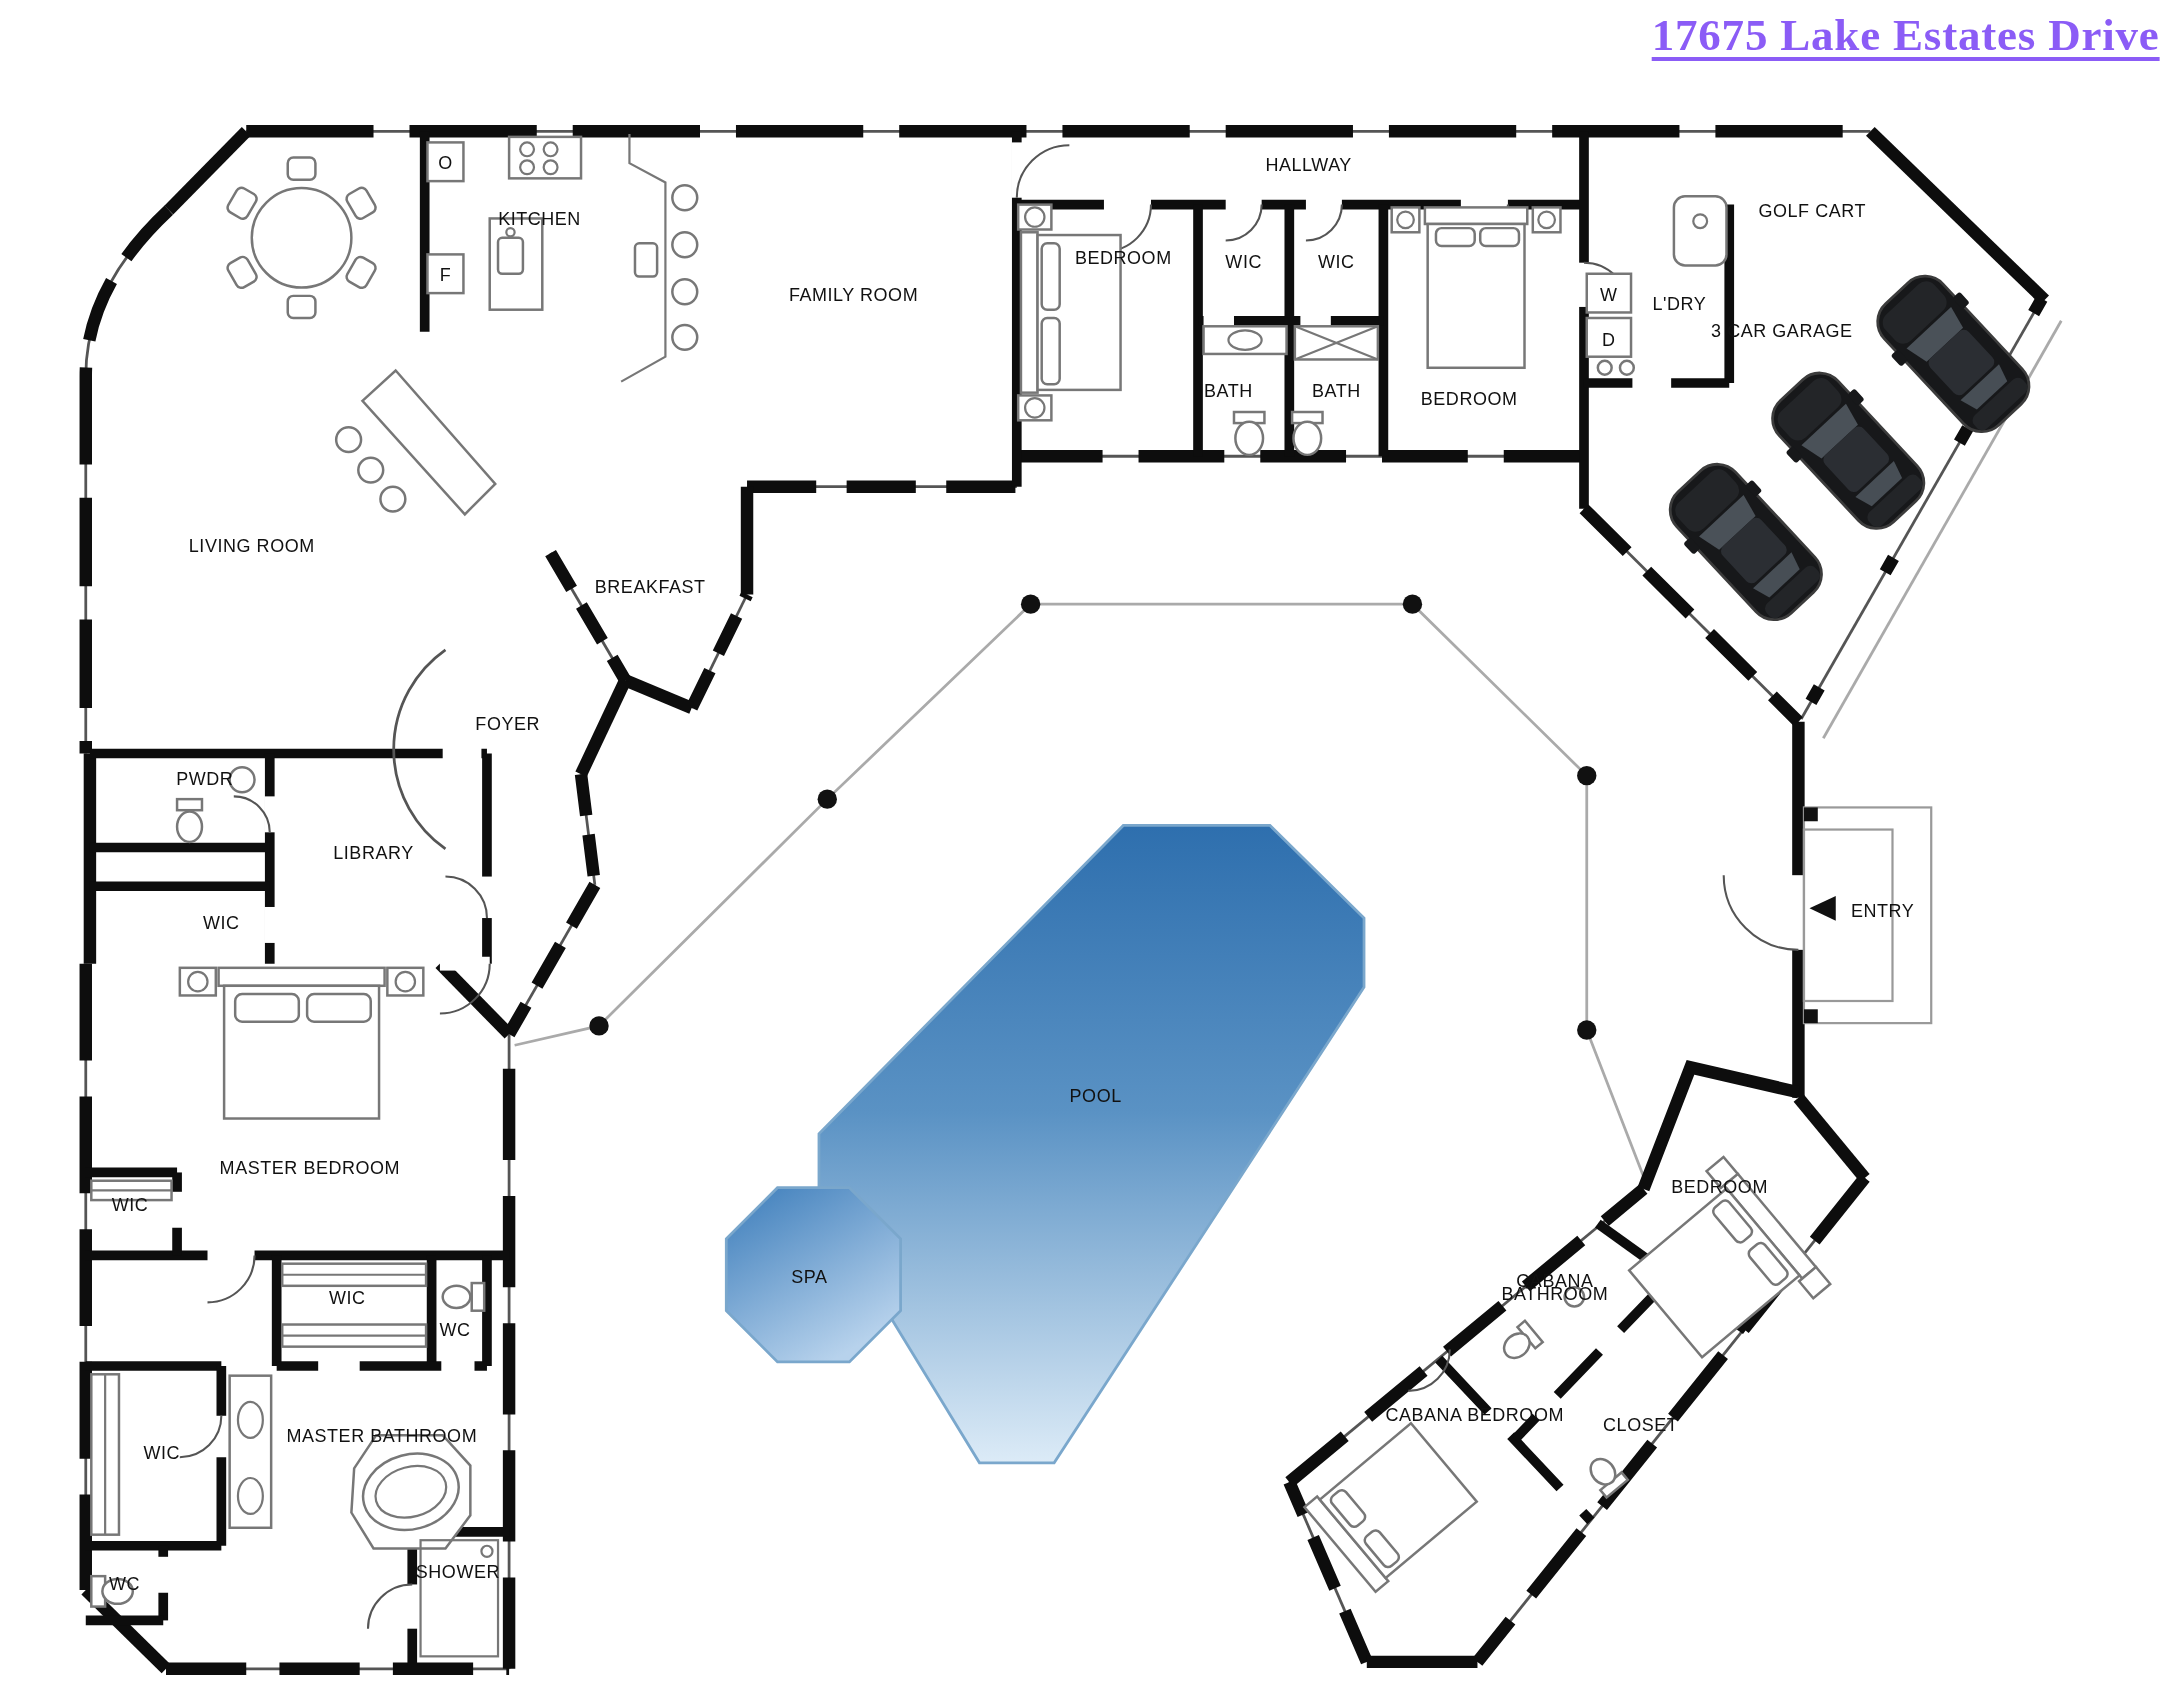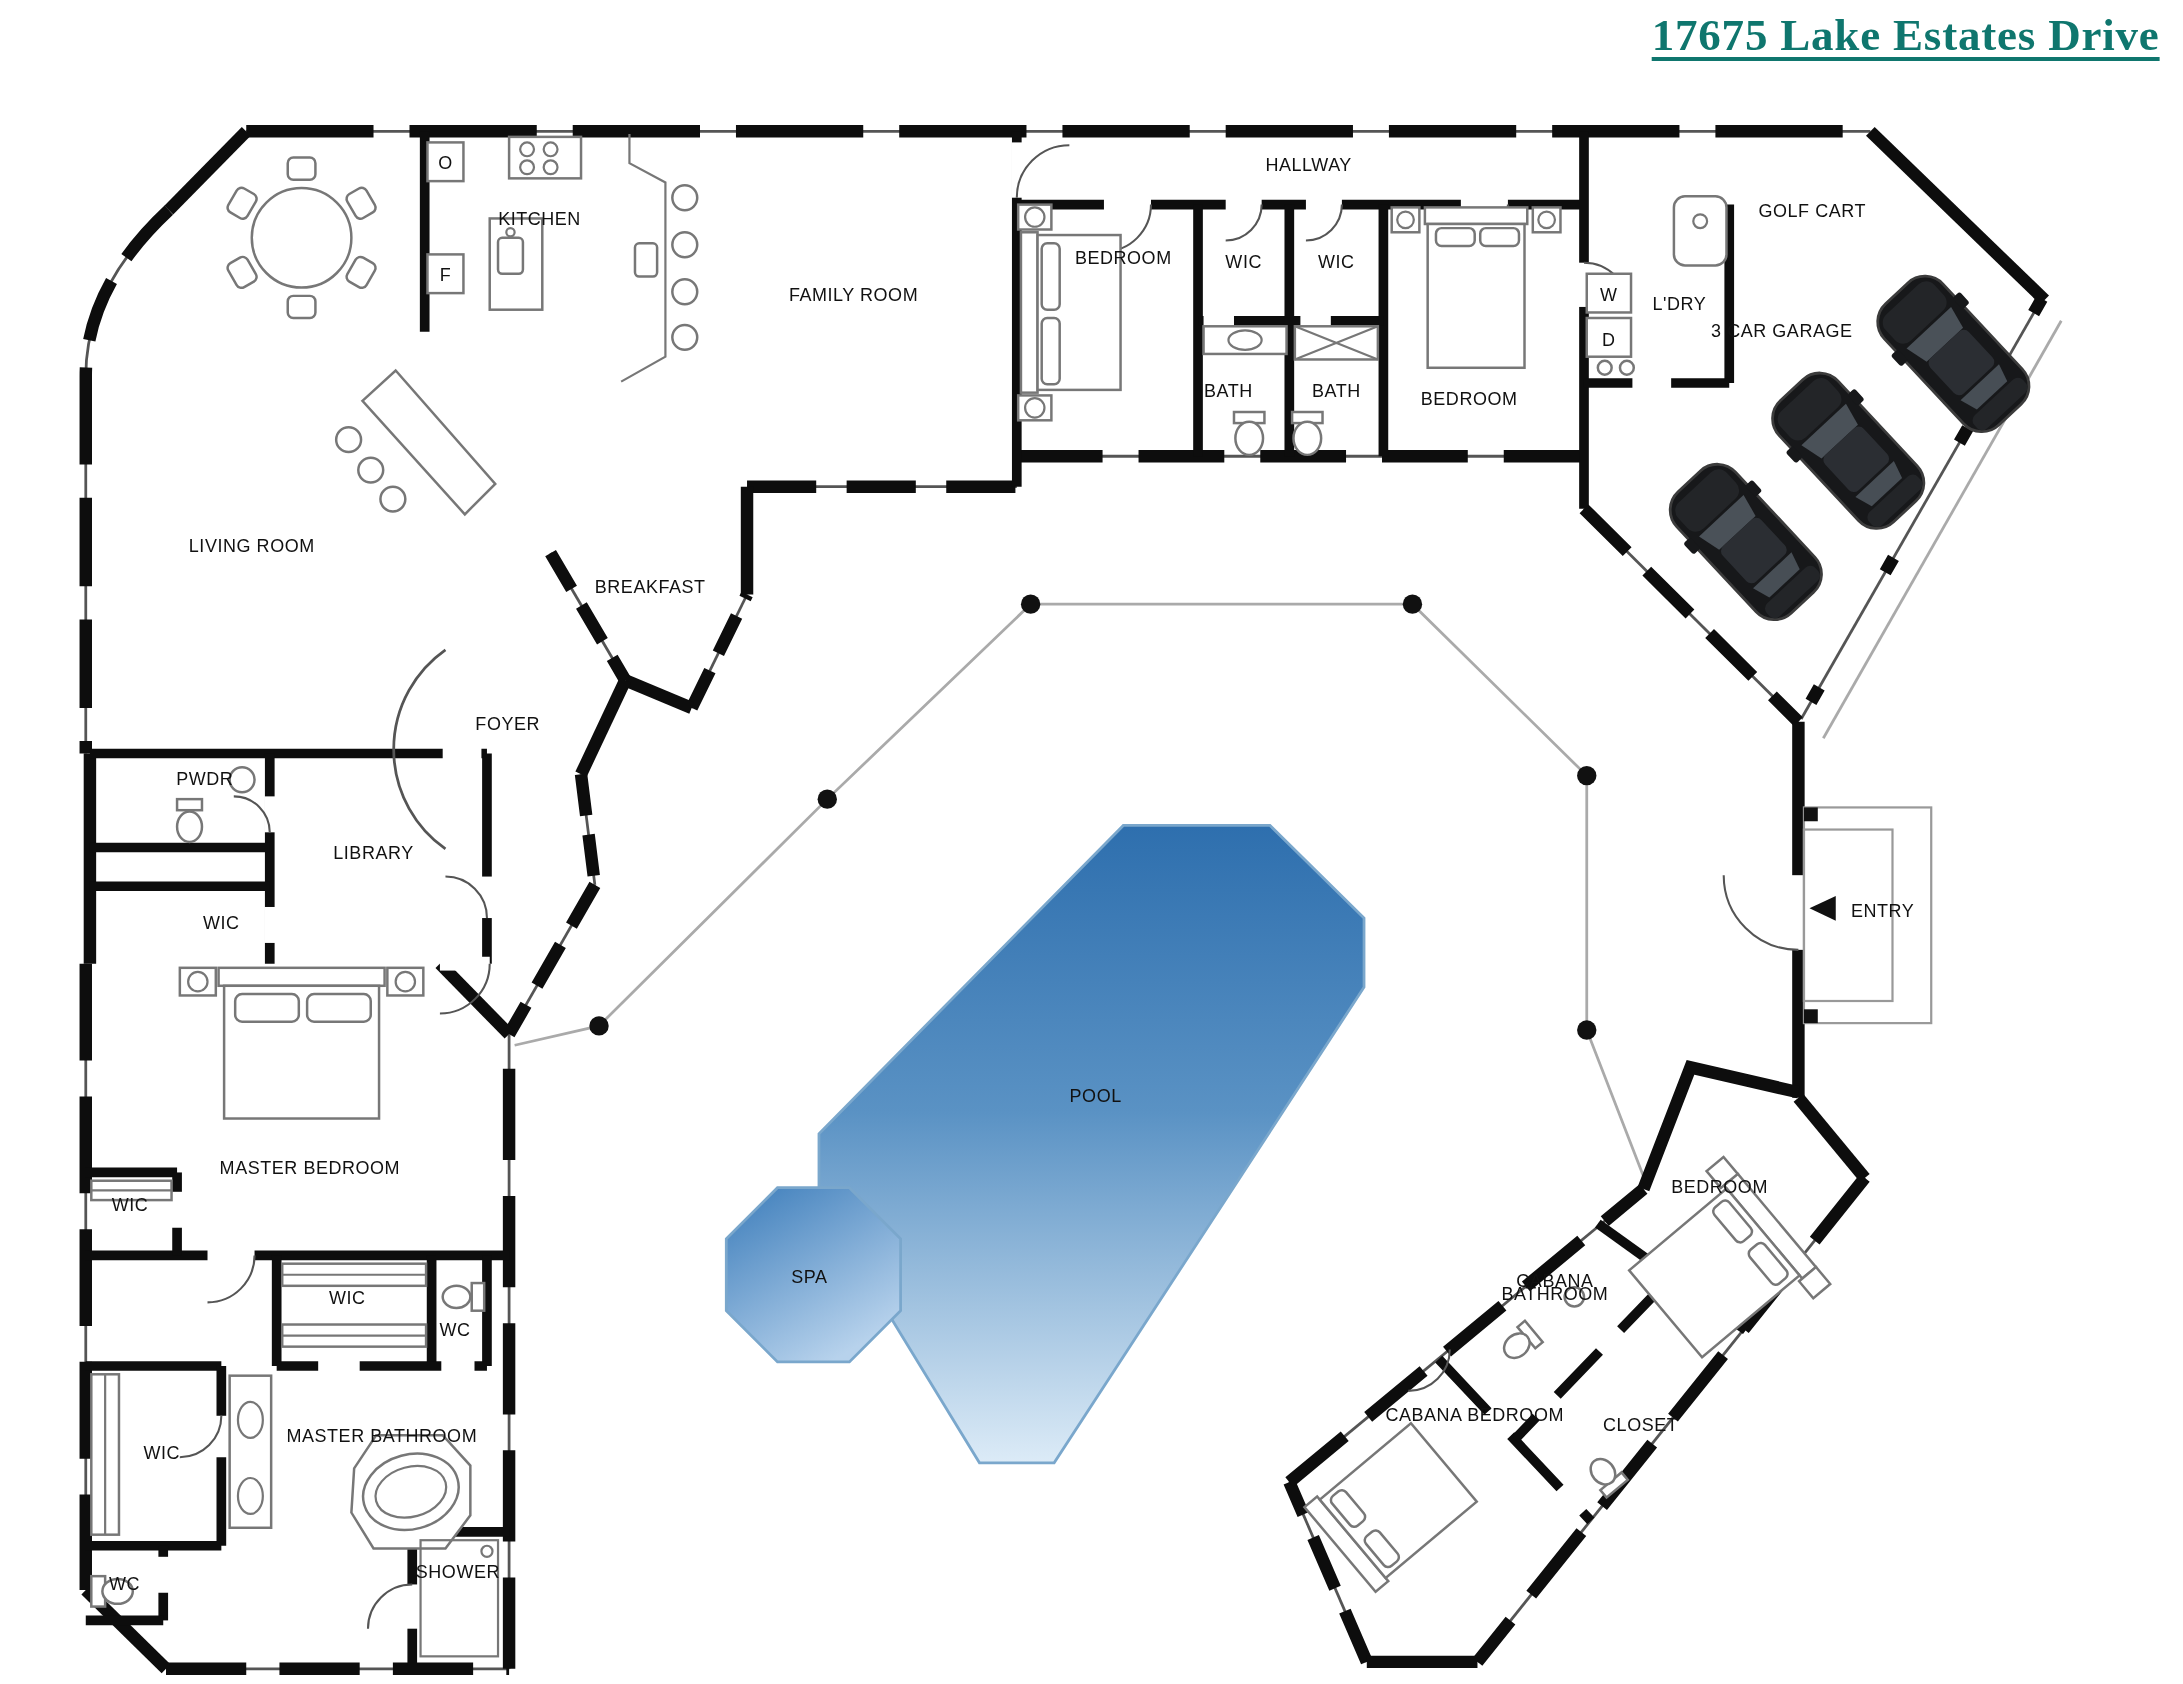--- a/index.html
+++ b/index.html
@@ -1,20 +1,20 @@
 <!DOCTYPE html>
 <html style="font-size:12.5px"><head>
 <meta charset="utf-8">
 <style>
   html,body{margin:0;padding:0;background:#ffffff;}
   body{width:2183px;height:1684px;position:relative;font-family:"Liberation Sans",sans-serif;overflow:hidden;}
   #plan{position:absolute;left:0;top:0;}
   #title{
     position:absolute;top:9.4px;right:23.4px;
-    font-family:"Liberation Serif",serif;font-weight:bold;font-size:45px;color:#0f766e;
+    font-family:"Liberation Serif",serif;font-weight:bold;font-size:45px;color:#8b5cf6;
     letter-spacing:0.8px;
     text-decoration:underline;text-decoration-thickness:3.9px;text-underline-offset:7px;
     white-space:nowrap;
   }
   text{font-family:"Liberation Sans",sans-serif;fill:#111;font-size:13px;letter-spacing:.4px;}
   .lbl{text-anchor:middle;}
   .walls{stroke:#0d0d0d;fill:none;stroke-linecap:butt;}
   .glass{stroke:#555;stroke-width:2;fill:none;}
   .furn{stroke:#777;stroke-width:1.8;fill:#ffffff;}
   .furnline{stroke:#777;stroke-width:1.6;fill:none;}

